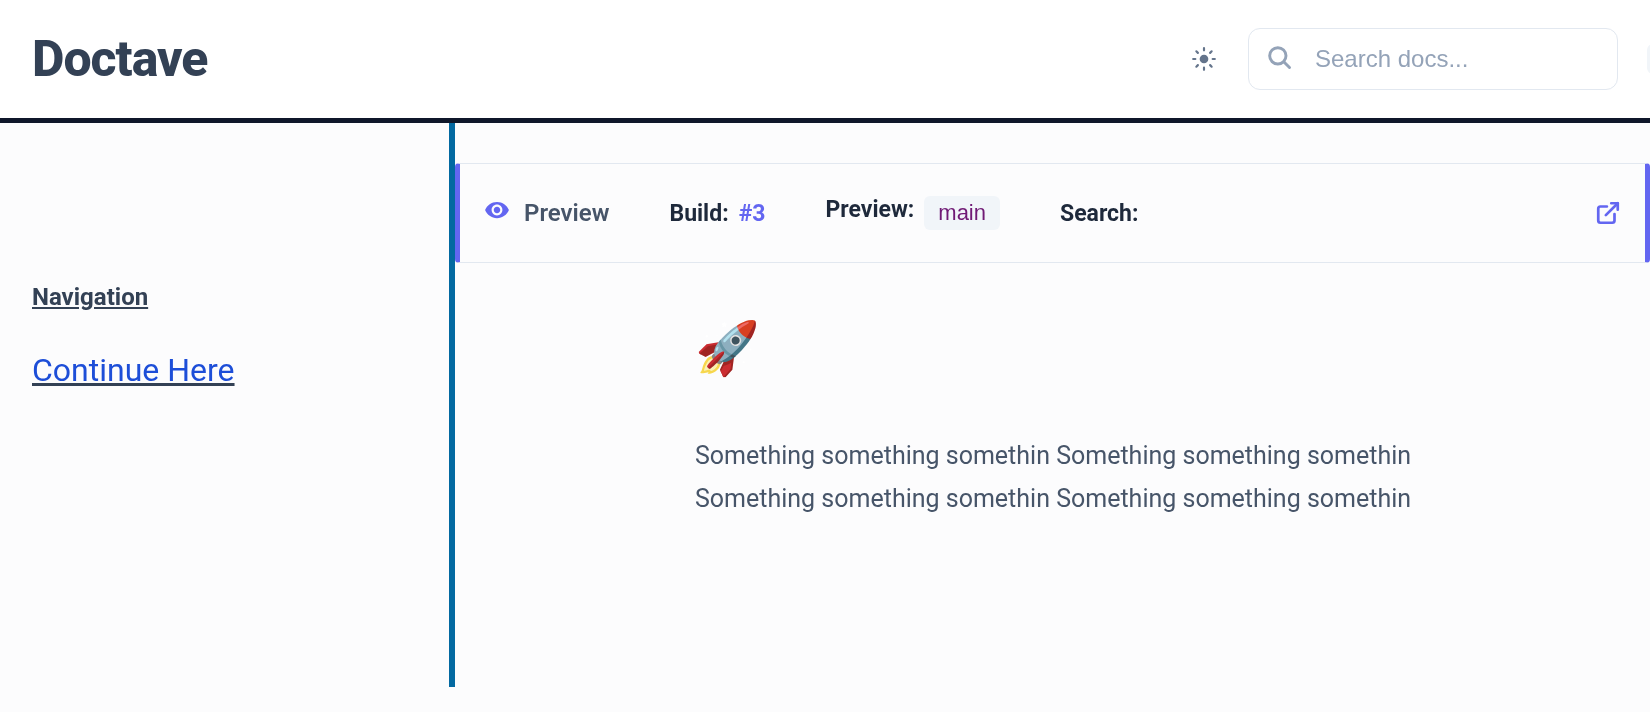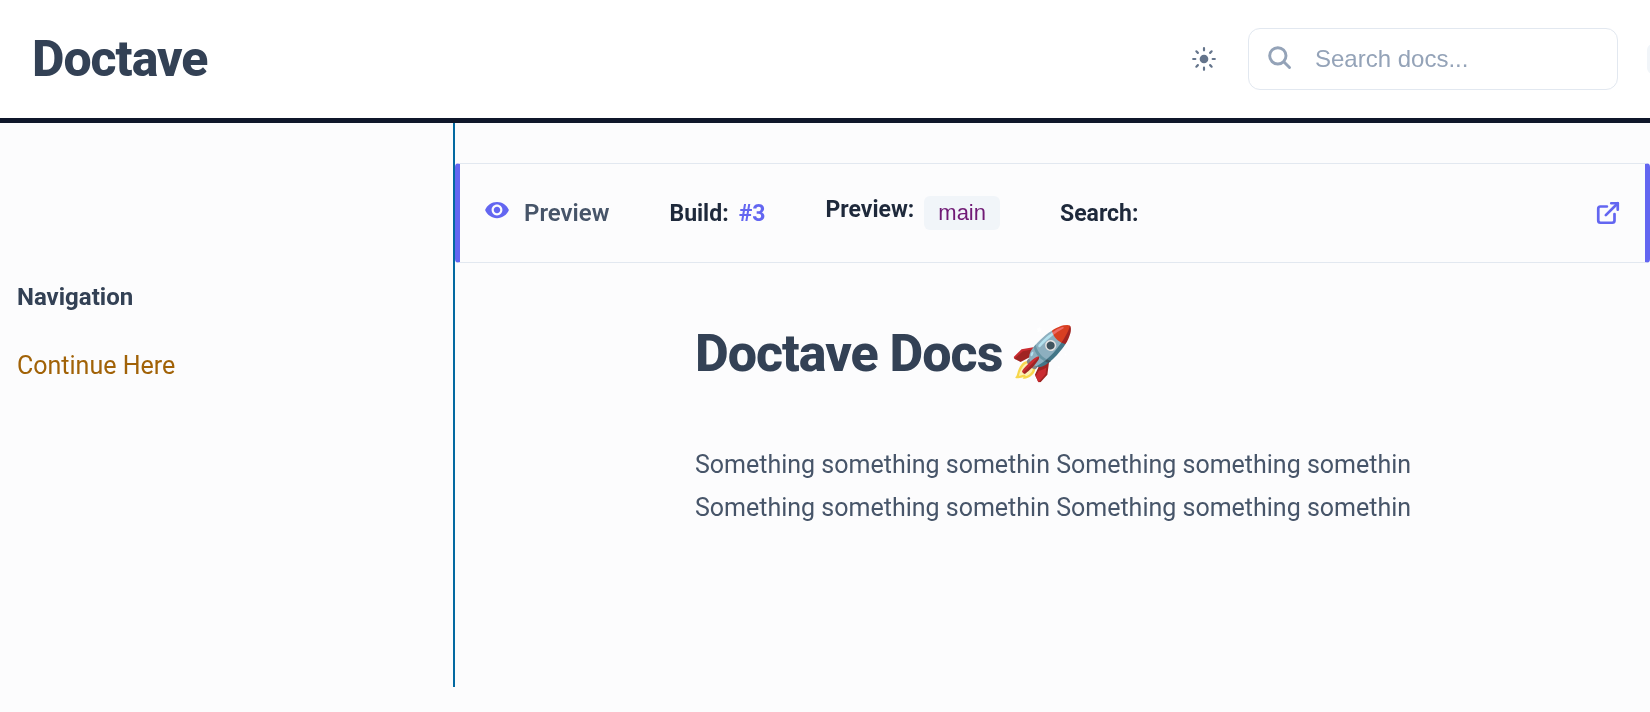--- a/index.html
+++ b/index.html
@@ -75,32 +75,33 @@
       font-weight: 600;
       color: #64748b;
       font-family: ui-monospace, 'SF Mono', Menlo, monospace;
     }
     .body-area {
       display: flex;
       min-height: calc(100vh - 148px);
     }
     .sidebar {
       width: 455px;
-      padding: 160px 32px 32px 17px;
-      border-right: 2px solid #0369a1;
+      padding: 160px 32px 32px 32px;
+      border-right: 6px solid #0369a1;
+      text-decoration: underline;
     }
     .nav-heading {
       font-size: 24px;
       font-weight: 700;
       color: #334155;
       margin-bottom: 40px;
     }
     .nav-link {
-      font-size: 25px;
-      color: #a16207;
+      font-size: 32px;
+      color: #1d4ed8;
       cursor: pointer;
     }
     .main {
       flex: 1;
       padding: 40px 0 0 0;
     }
     .preview-bar {
       display: flex;
       align-items: center;
       background: #fcfcfd;
@@ -240,19 +241,18 @@
         <svg width="26" height="26" viewBox="0 0 24 24" fill="none" stroke="currentColor" stroke-width="2.5" stroke-linecap="round" stroke-linejoin="round">
           <path d="M18 13v6a2 2 0 0 1-2 2H5a2 2 0 0 1-2-2V8a2 2 0 0 1 2-2h6"></path>
           <polyline points="15 3 21 3 21 9"></polyline>
           <line x1="10" y1="14" x2="21" y2="3"></line>
         </svg>
       </a>
     </div>
 
     <div class="content">
       <h1 class="page-title">
-        <span>Doctave Docs</span>
         <span class="rocket">🚀</span>
       </h1>
       <p class="body-text">Something something somethin Something something somethin Something something somethin Something something somethin</p>
     </div>
   </main>
 </div>
 
 </body></html>

